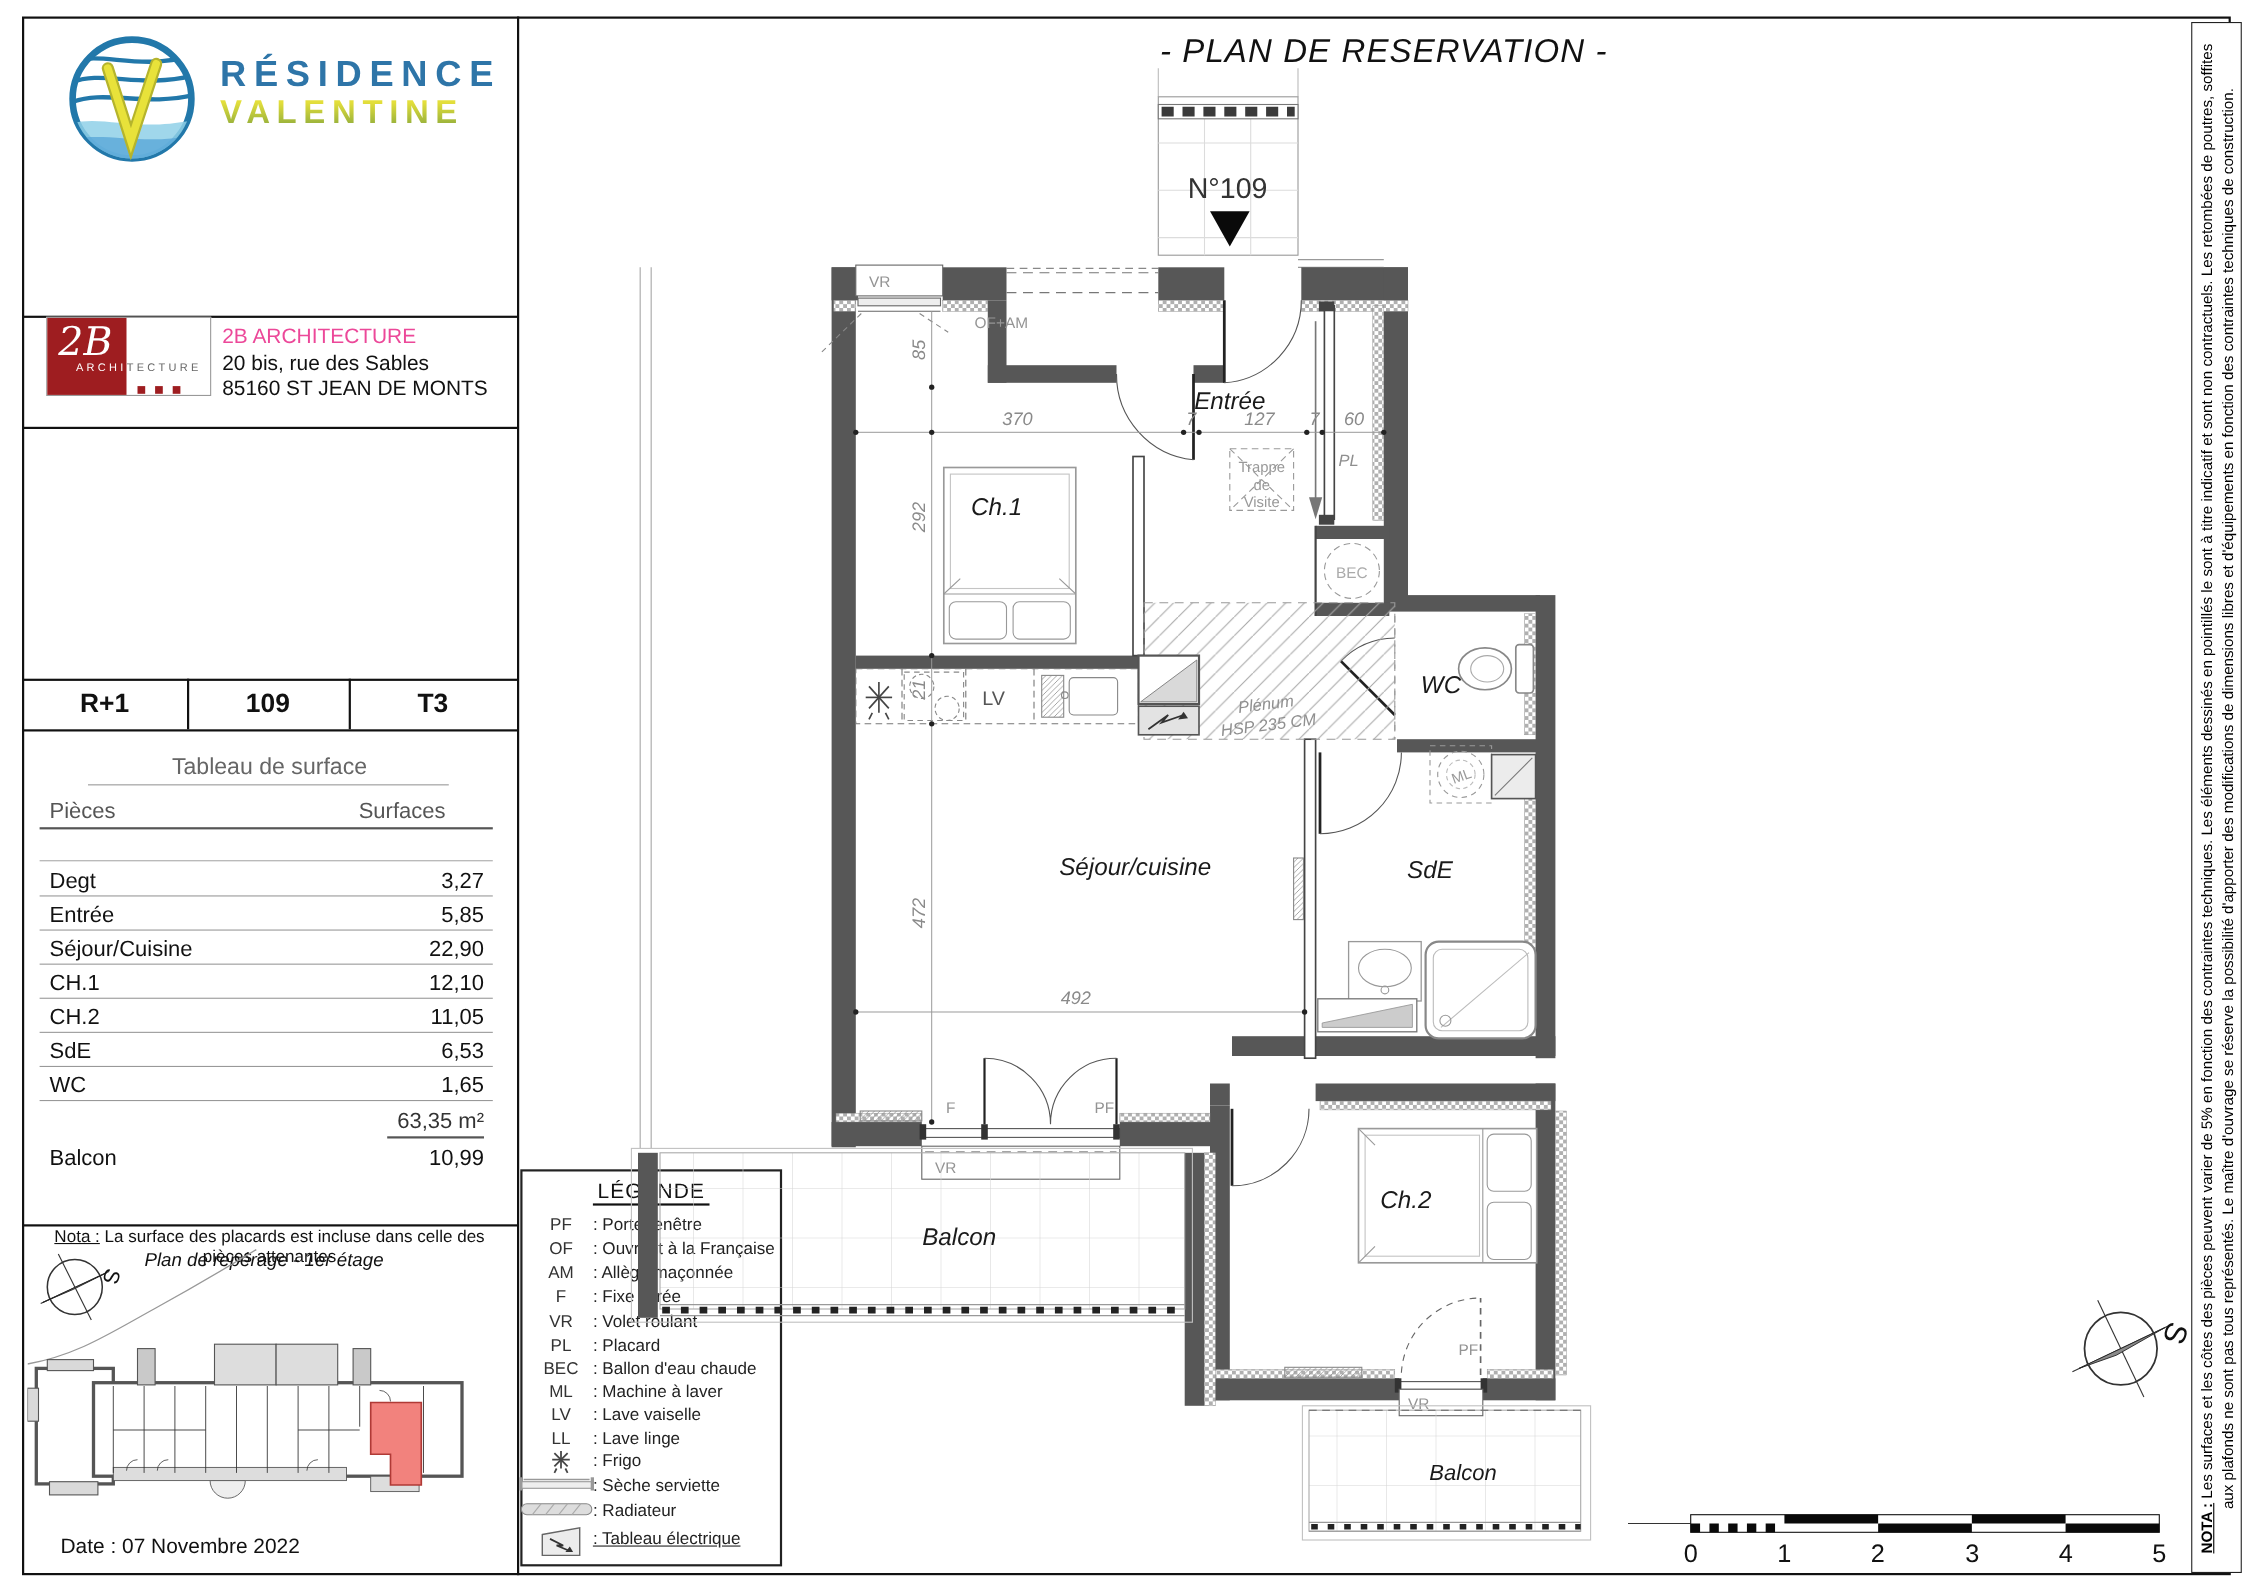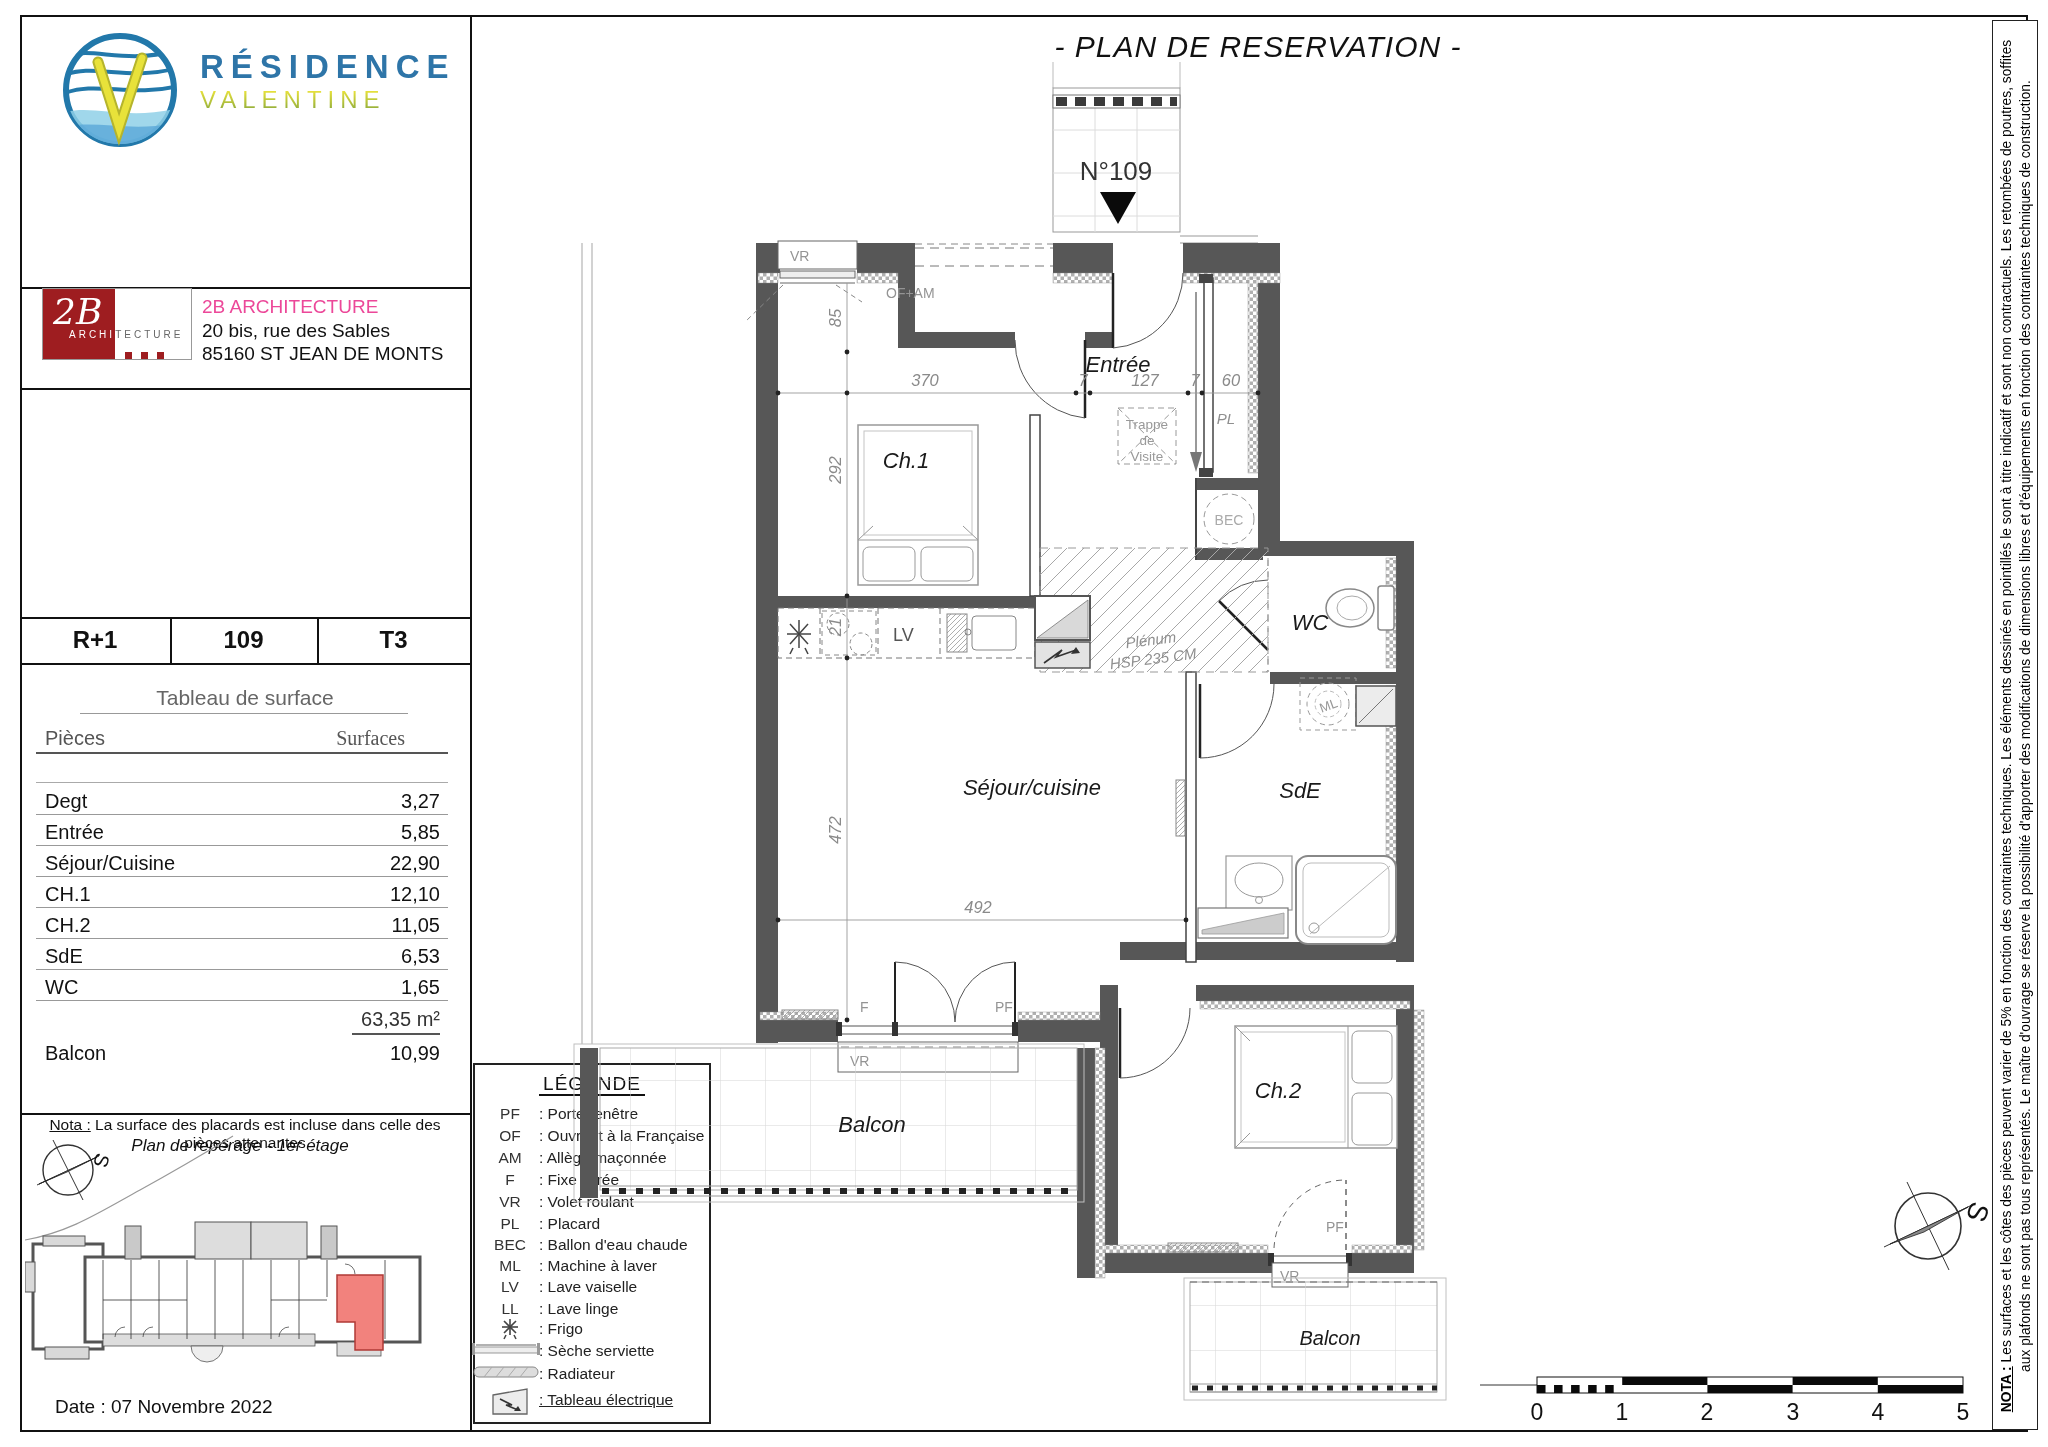--- a/index.html
+++ b/index.html
@@ -5,21 +5,21 @@
   html,body{margin:0;padding:0;background:#fff;}
   .page{position:relative;width:2048px;height:1447px;background:#fff;overflow:hidden;
         font-family:"Liberation Sans",sans-serif;color:#111;}
   .abs{position:absolute;}
   .hline{position:absolute;background:#111;height:2px;}
   .vline{position:absolute;background:#111;width:2px;}
   .page-border{position:absolute;left:20px;top:15px;width:2004px;height:1413px;border:2px solid #111;}
 
   
   .logo-word1{font-size:33px;letter-spacing:7px;color:#2e75a8;font-weight:600;}
-  .logo-word2{font-size:24px;letter-spacing:6px;font-weight:400;
+  .logo-word2{font-size:30px;letter-spacing:6px;font-weight:700;
               background:linear-gradient(180deg,#e4df3b 20%,#7fa23c 100%);
               -webkit-background-clip:text;background-clip:text;color:transparent;
               text-shadow:none;}
   .arch-name{font-size:19px;color:#ec4899;}
   .arch-addr{font-size:19px;color:#111;}
   .logo2b-box{position:absolute;left:42px;top:288px;width:148px;height:70px;border:1px solid #999;background:#fff;text-align:center;}
   .logo2b-red{position:absolute;left:0;top:0;width:72px;height:70px;background:#9e1d20;}
   .logo2b-2b{position:absolute;left:10px;top:2px;color:#fff;font-family:"DejaVu Serif",serif;font-style:italic;font-size:36px;}
   .logo2b-arch{position:absolute;left:26px;top:40px;font-size:10px;letter-spacing:3px;}
   .sq{display:inline-block;width:7px;height:7px;background:#9e1d20;margin-right:9px;}
@@ -127,21 +127,21 @@
   <div class="info-cell" style="left:20px;width:150px;">R+1</div>
   <div class="info-cell" style="left:170px;width:147px;">109</div>
   <div class="info-cell" style="left:317px;width:153px;">T3</div>
   <div class="vline" style="left:170px;top:617px;height:46px;"></div>
   <div class="vline" style="left:317px;top:617px;height:46px;"></div>
   <div class="hline" style="left:20px;top:663px;width:450px;"></div>
 
   <div class="tbl-title">Tableau de surface</div>
   <div class="rule" style="left:80px;top:713px;width:328px;"></div>
   <div class="abs tbl-head" style="left:45px;top:727px;">Pièces</div>
-  <div class="abs tbl-head" style="left:250px;top:727px;width:155px;text-align:right;font-family:Liberation Serif, serif;">Surfaces</div>
+  <div class="abs tbl-head" style="left:250px;top:727px;width:155px;text-align:right;">Surfaces</div>
   <div class="rule" style="left:36px;top:752px;width:412px;background:#555;height:2px;"></div>
   <div class="rule" style="left:36px;top:782px;width:412px;background:#aaa;"></div>
 
   <div class="tbl-row-label" style="top:790px;">Degt</div>
   <div class="tbl-row-val" style="top:790px;">3,27</div>
   <div class="rule" style="left:36px;top:814px;width:412px;"></div>
   <div class="tbl-row-label" style="top:821px;">Entrée</div>
   <div class="tbl-row-val" style="top:821px;">5,85</div>
   <div class="rule" style="left:36px;top:845px;width:412px;"></div>
   <div class="tbl-row-label" style="top:852px;">Séjour/Cuisine</div>

